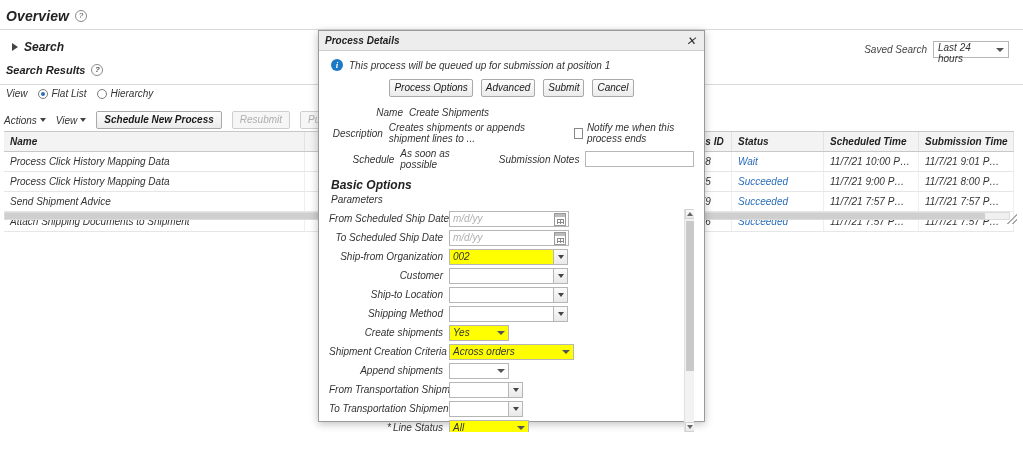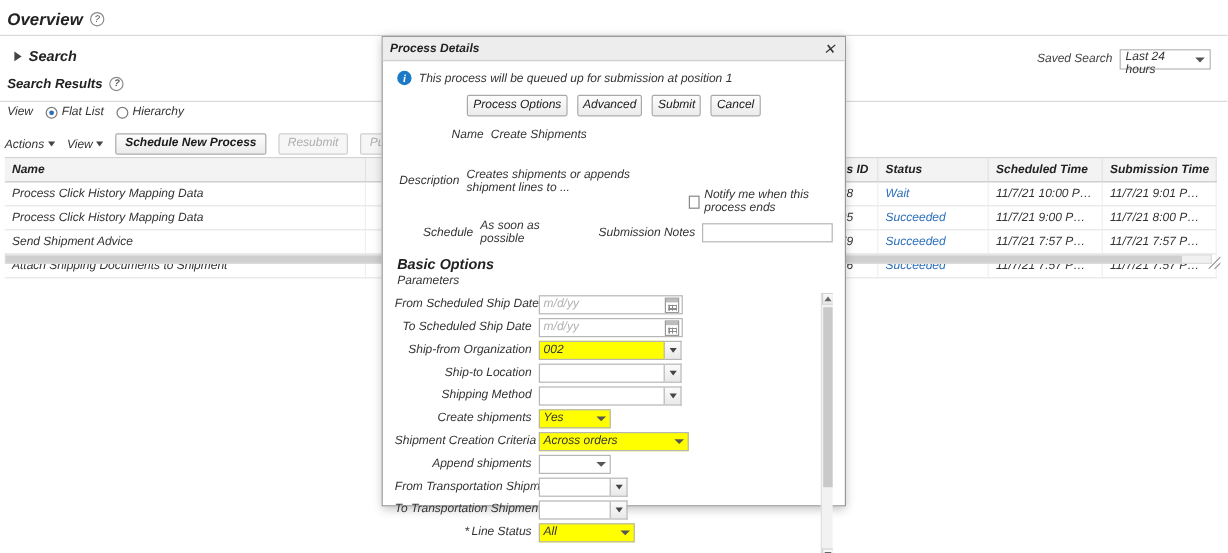--- a/index.html
+++ b/index.html
@@ -272,21 +272,21 @@
   }
   .vscroll .thumb {
     position: absolute; left: 1px; top: 12px; width: 8px; height: 150px;
     background: #c9c9c9;
   }
 
   .chk {
     display: inline-block; width: 11px; height: 11px; border: 1px solid #888;
     background: #fff; vertical-align: middle; margin-right: 4px;
   }
-  .notify-row { display: flex; align-items: center; font-size: 10px; margin-top: 35px; }
+  .notify-row { display: flex; align-items: center; font-size: 10px; }
 </style>
 </head>
 <body>
 
 <div id="app">
 
   <div class="page-header">
     <span class="page-title">Overview</span>
     <span class="help-icon">?</span>
   </div>
@@ -460,20 +460,29 @@
         <div class="prow">
           <span class="plabel">Ship-from Organization</span>
           <span class="inp w105 hl" style="width:105px;">
             <span>002</span>
           </span>
           <span class="dd-btn">
             <span class="arrow"></span>
           </span>
         </div>
 
+        <div class="prow">
+          <span class="plabel">Customer</span>
+          <span class="inp" style="width:105px;">
+            <span></span>
+          </span>
+          <span class="dd-btn">
+            <span class="arrow"></span>
+          </span>
+        </div>
 
         <div class="prow">
           <span class="plabel">Ship-to Location</span>
           <span class="inp" style="width:105px;">
             <span></span>
           </span>
           <span class="dd-btn">
             <span class="arrow"></span>
           </span>
         </div>

